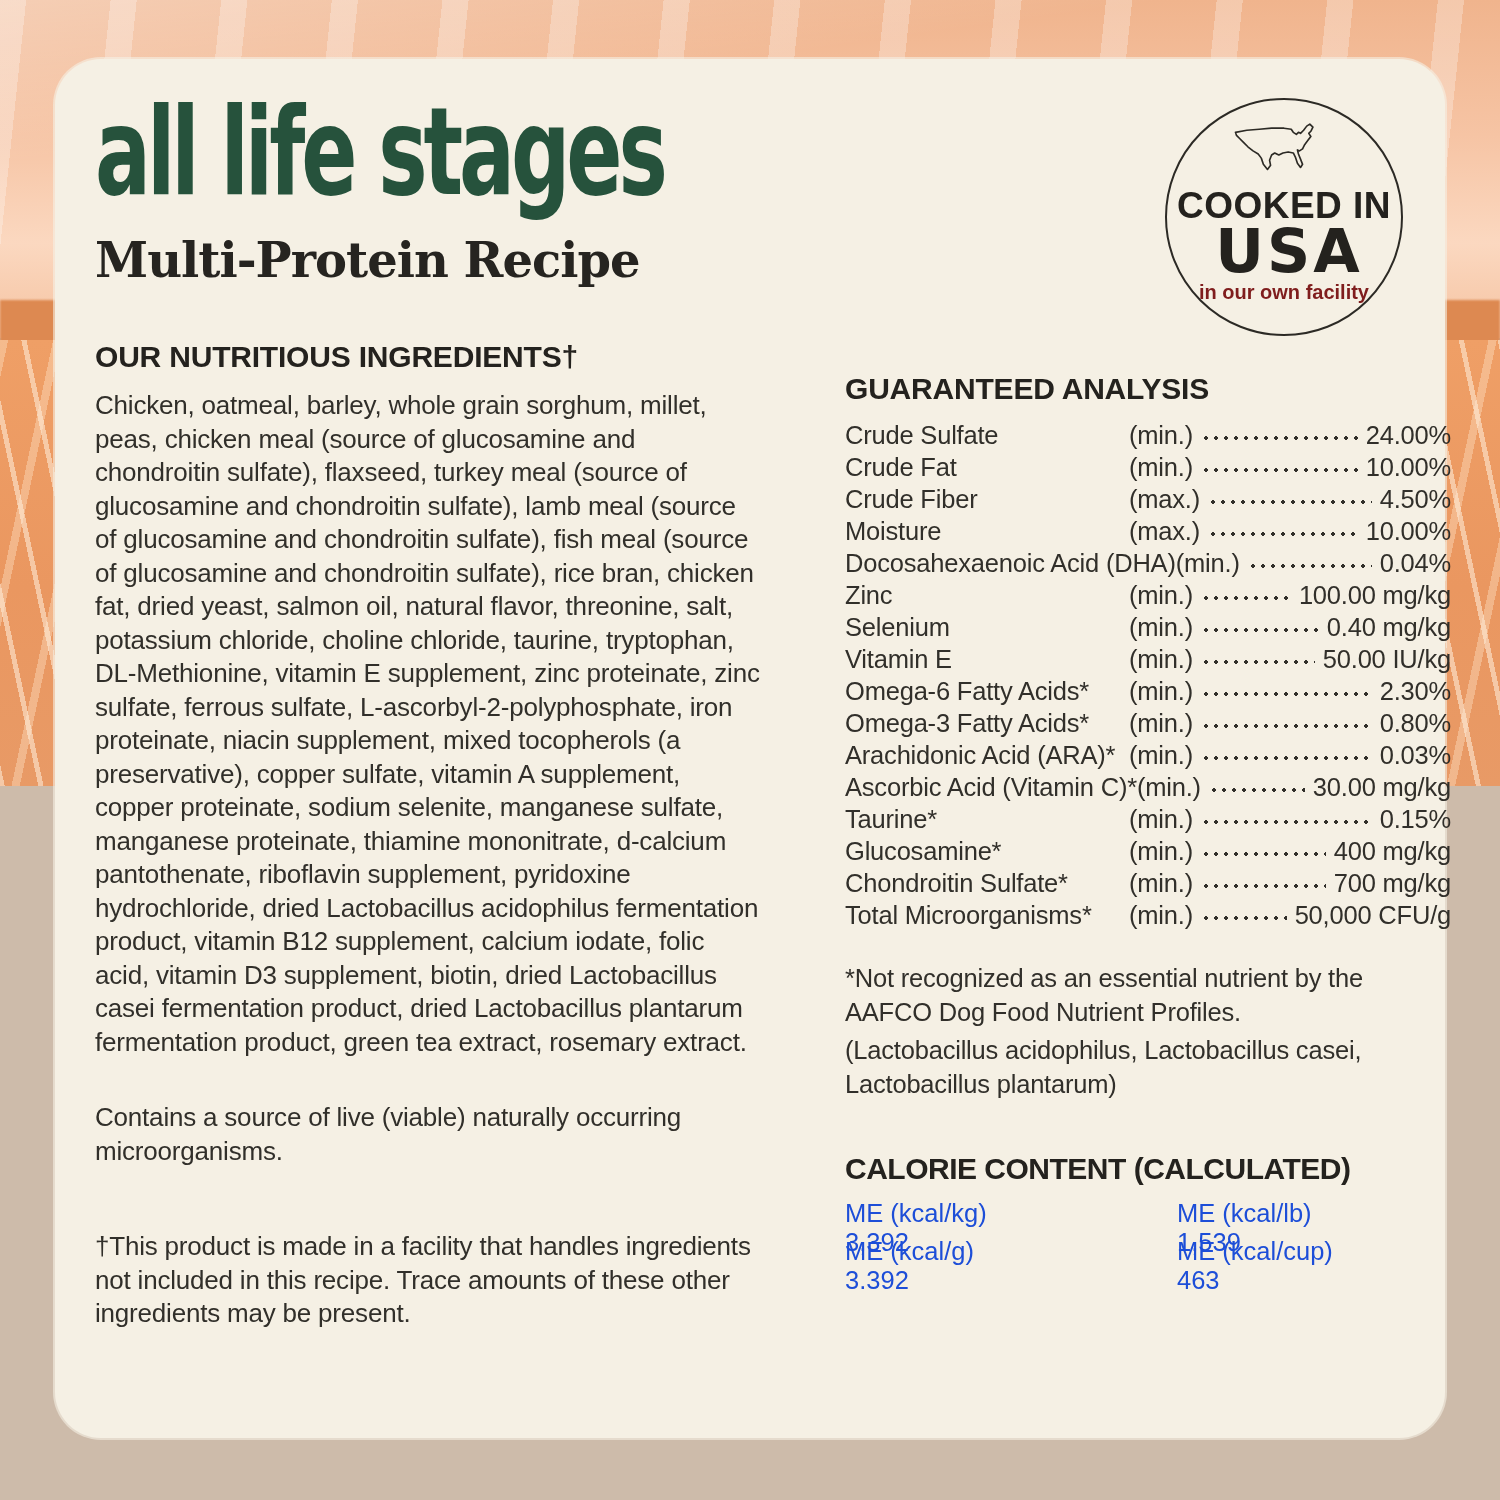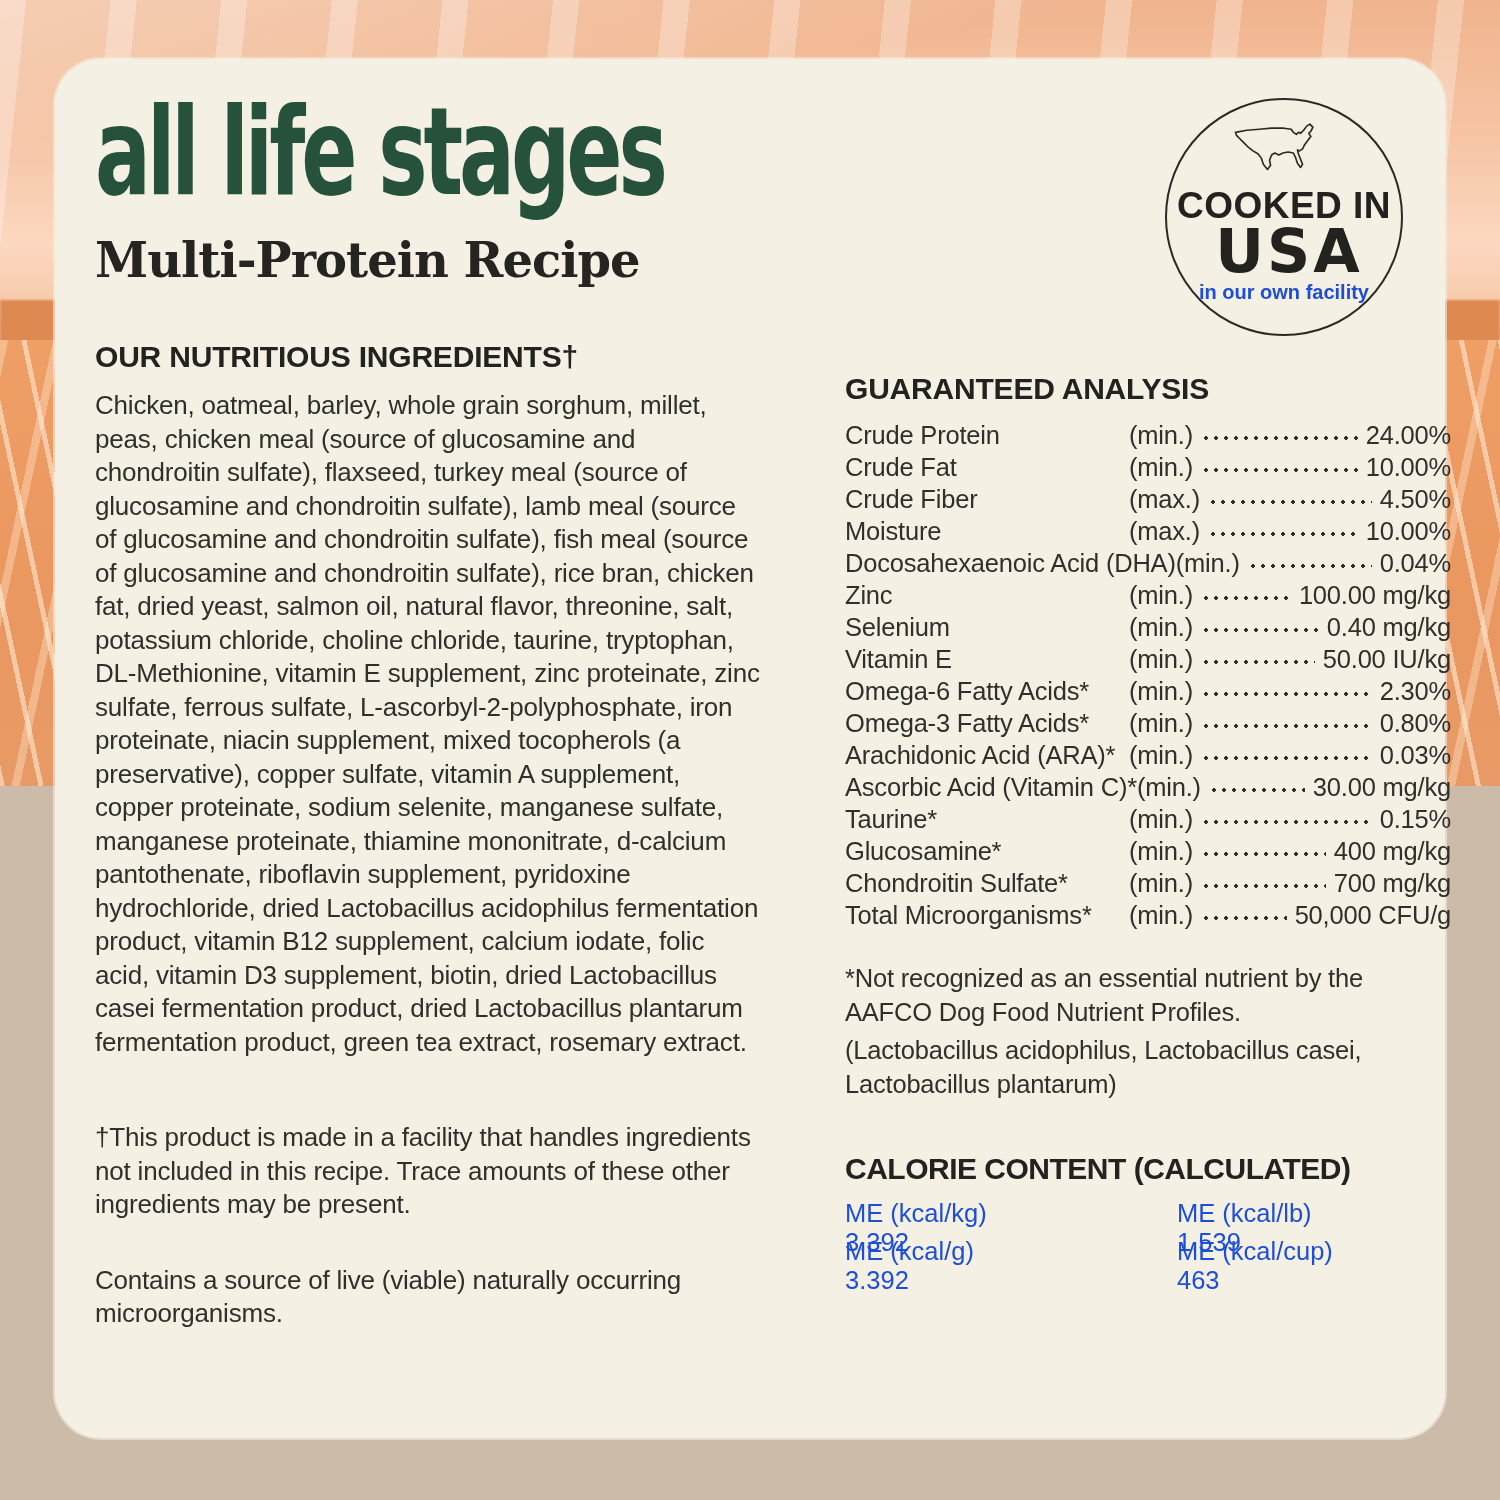--- a/index.html
+++ b/index.html
@@ -69,21 +69,21 @@
   
   .badge {
     position:absolute; left:1110px; top:39px; width:238px; height:238px;
     border:2px solid #2c2a25; border-radius:50%;
     display:flex; flex-direction:column; align-items:center;
     padding-top:22px; background:transparent; text-align:center;
   }
   .badge svg { display:block; }
   .badge-line1 { margin-top:4px; font-weight:bold; font-size:37px; line-height:32px; letter-spacing:.5px; color:#24221e; }
   .badge-line2 { font-weight:bold; font-family:"DejaVu Sans", sans-serif; font-size:60px; line-height:58px; letter-spacing:3px; color:#24221e;margin-left:10px; }
-  .badge-line3 { font-weight:bold; font-size:20px; line-height:24px; color:#1d4ed8; }
+  .badge-line3 { font-weight:bold; font-size:20px; line-height:24px; color:#7f1d1d; }
 
   
   .ga-table { margin-top:14px; }
   .ga-row { display:flex; align-items:baseline; height:32px; font-size:25.5px; letter-spacing:-.2px; color:#312f2a; }
   .ga-label { white-space:nowrap; flex-shrink:0; }
   .ga-right { display:flex; align-items:center; width:322px; margin-left:auto; flex-shrink:1; min-width:150px; }
   .ga-qual { white-space:nowrap; }
   .leader {
     flex:1 1 auto; align-self:stretch; margin:0 8px; min-width:14px;
     background-image:radial-gradient(circle, #312f2a 1.7px, rgba(0,0,0,0) 1.9px);
@@ -122,30 +122,30 @@
   </div>
 
   <div class="col-left">
     <div>
       <span class="title">all life stages</span>
     </div>
     <div class="subtitle">Multi-Protein Recipe</div>
 
     <div class="sec-heading ing-heading">OUR NUTRITIOUS INGREDIENTS†</div>
     <div class="body-text ingredients">Chicken, oatmeal, barley, whole grain sorghum, millet, peas, chicken meal (source of glucosamine and chondroitin sulfate), flaxseed, turkey meal (source of glucosamine and chondroitin sulfate), lamb meal (source of glucosamine and chondroitin sulfate), fish meal (source of glucosamine and chondroitin sulfate), rice bran, chicken fat, dried yeast, salmon oil, natural flavor, threonine, salt, potassium chloride, choline chloride, taurine, tryptophan, DL-Methionine, vitamin E supplement, zinc proteinate, zinc sulfate, ferrous sulfate, L-ascorbyl-2-polyphosphate, iron proteinate, niacin supplement, mixed tocopherols (a preservative), copper sulfate, vitamin A supplement, copper proteinate, sodium selenite, manganese sulfate, manganese proteinate, thiamine mononitrate, d-calcium pantothenate, riboflavin supplement, pyridoxine hydrochloride, dried Lactobacillus acidophilus fermentation product, vitamin B12 supplement, calcium iodate, folic acid, vitamin D3 supplement, biotin, dried Lactobacillus casei fermentation product, dried Lactobacillus plantarum fermentation product, green tea extract, rosemary extract.</div>
+    <div class="body-text live-note">Contains a source of live (viable) naturally occurring microorganisms.</div>
     <div class="body-text facility-note">†This product is made in a facility that handles ingredients not included in this recipe. Trace amounts of these other ingredients may be present.</div>
-    <div class="body-text live-note">Contains a source of live (viable) naturally occurring microorganisms.</div>
   </div>
 
   <div class="col-right">
     <div class="sec-heading">GUARANTEED ANALYSIS</div>
 
     <div class="ga-table">
       <div class="ga-row">
-          <span class="ga-label">Crude Protein</span>
+          <span class="ga-label">Crude Sulfate</span>
           <span class="ga-right">
             <span class="ga-qual">(min.)</span>
             <span class="leader"></span>
             <span class="ga-val">24.00%</span>
           </span>
         </div>
       <div class="ga-row">
           <span class="ga-label">Crude Fat</span>
           <span class="ga-right">
             <span class="ga-qual">(min.)</span>

